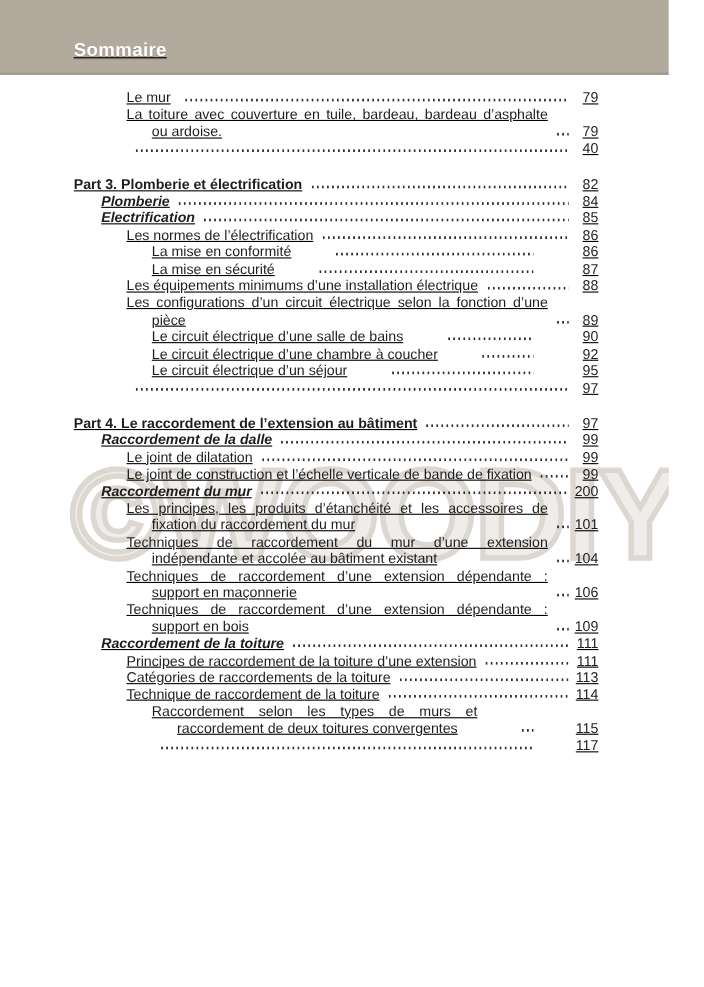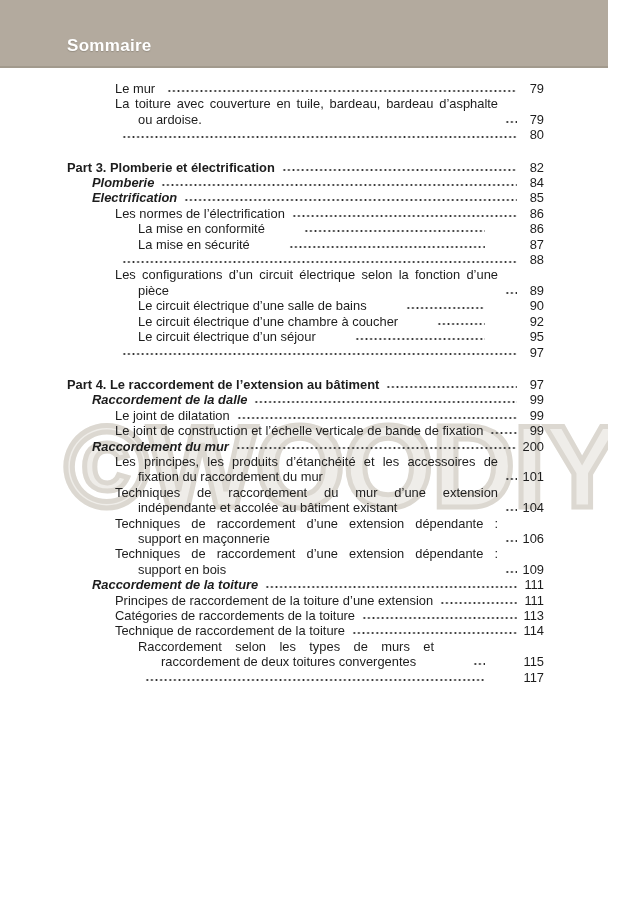--- a/index.html
+++ b/index.html
@@ -7,20 +7,21 @@
     padding: 0;
     background: #ffffff;
   }
   .sheet {
     position: relative;
     width: 608px;
     height: 897px;
     background: #ffffff;
     overflow: hidden;
     font-family: "Liberation Sans", "DejaVu Sans", sans-serif;
+    text-decoration: underline;
   }
 
   
   .header {
     box-sizing: border-box;
     height: 68px;
     background: var(--header-bg, #b3aa9e);
     border-bottom: 2px solid var(--header-edge, #a29a8d);
     display: flex;
     align-items: flex-end;
@@ -115,21 +116,21 @@
           <span class="dots"></span>
           <span class="page-num">79</span>
         </div>
         <div class="entry lvl3 emph-normal">
           <span class="label">La toiture avec couverture en tuile, bardeau, bardeau d’asphalte ou ardoise.</span>
           <span class="dots"></span>
           <span class="page-num">79</span>
         </div>
         <div class="entry lvl3 emph-normal">
           <span class="dots"></span>
-          <span class="page-num">80</span>
+          <span class="page-num">40</span>
         </div>
       </div>
       <div class="group">
         <div class="entry lvl1 emph-bold">
           <span class="label">Part 3. Plomberie et électrification</span>
           <span class="dots"></span>
           <span class="page-num">82</span>
         </div>
         <div class="entry lvl2 emph-bold-italic">
           <span class="label">Plomberie</span>
@@ -150,20 +151,21 @@
           <span class="label">La mise en conformité</span>
           <span class="dots"></span>
           <span class="page-num">86</span>
         </div>
         <div class="entry lvl4 emph-normal">
           <span class="label">La mise en sécurité</span>
           <span class="dots"></span>
           <span class="page-num">87</span>
         </div>
         <div class="entry lvl3 emph-normal">
+          <span class="label">Les équipements minimums d’une installation électrique</span>
           <span class="dots"></span>
           <span class="page-num">88</span>
         </div>
         <div class="entry lvl3 emph-normal">
           <span class="label">Les configurations d’un circuit électrique selon la fonction d’une pièce</span>
           <span class="dots"></span>
           <span class="page-num">89</span>
         </div>
         <div class="entry lvl4 emph-normal">
           <span class="label">Le circuit électrique d’une salle de bains</span>

